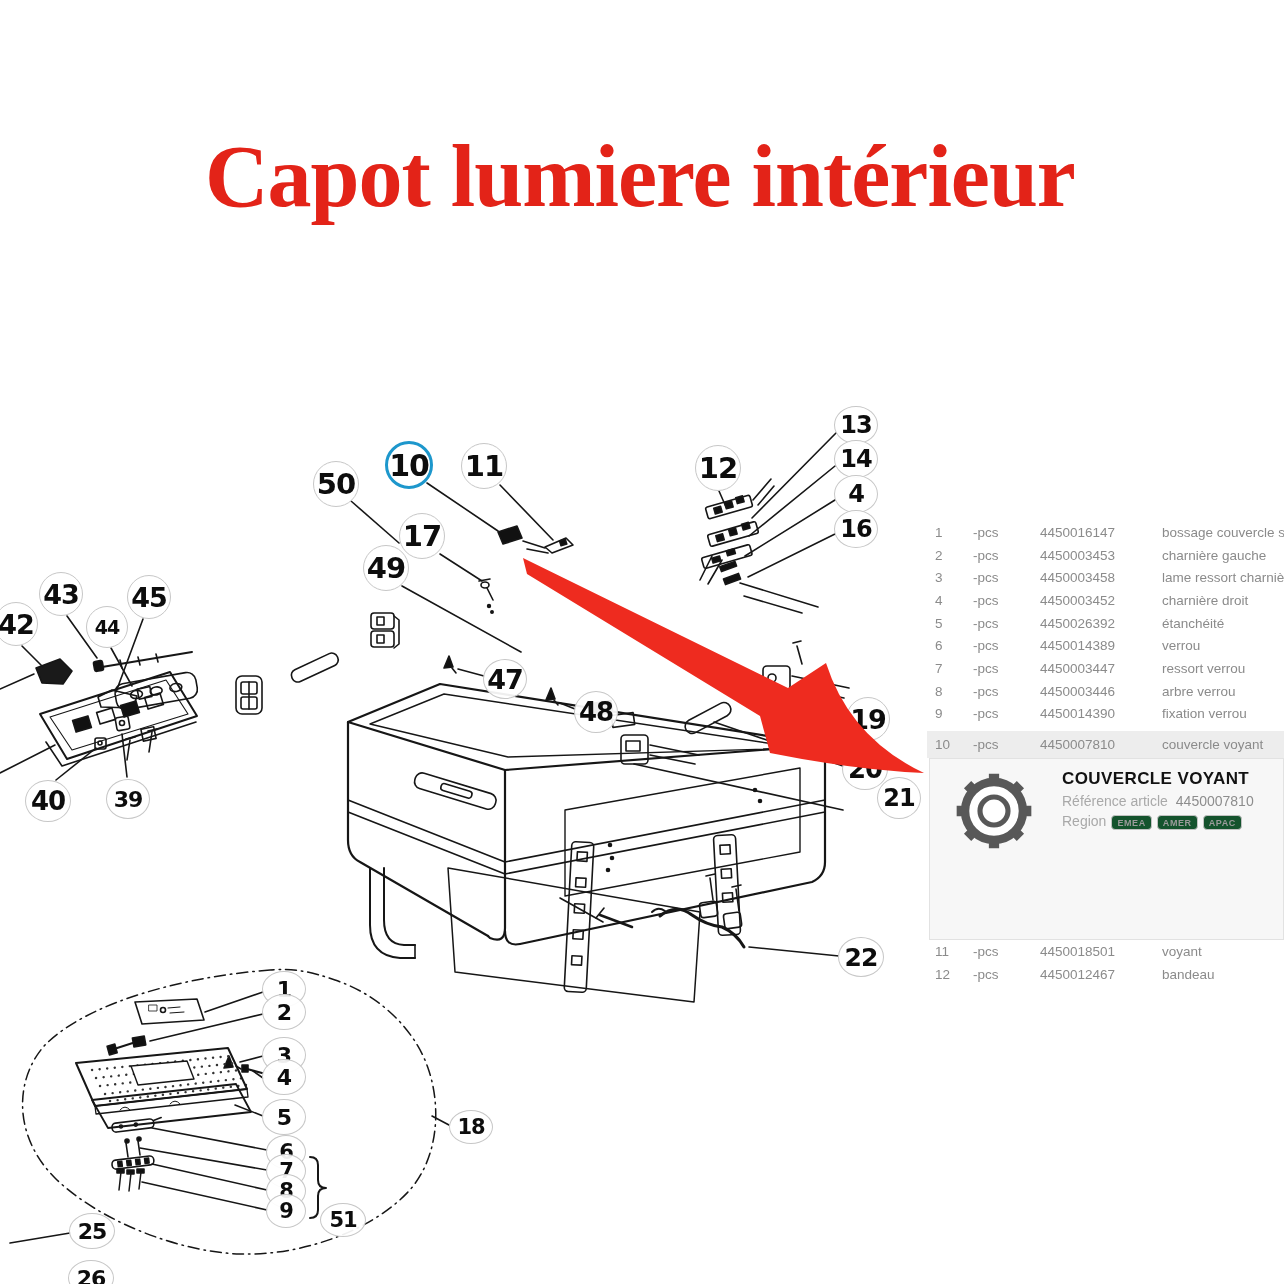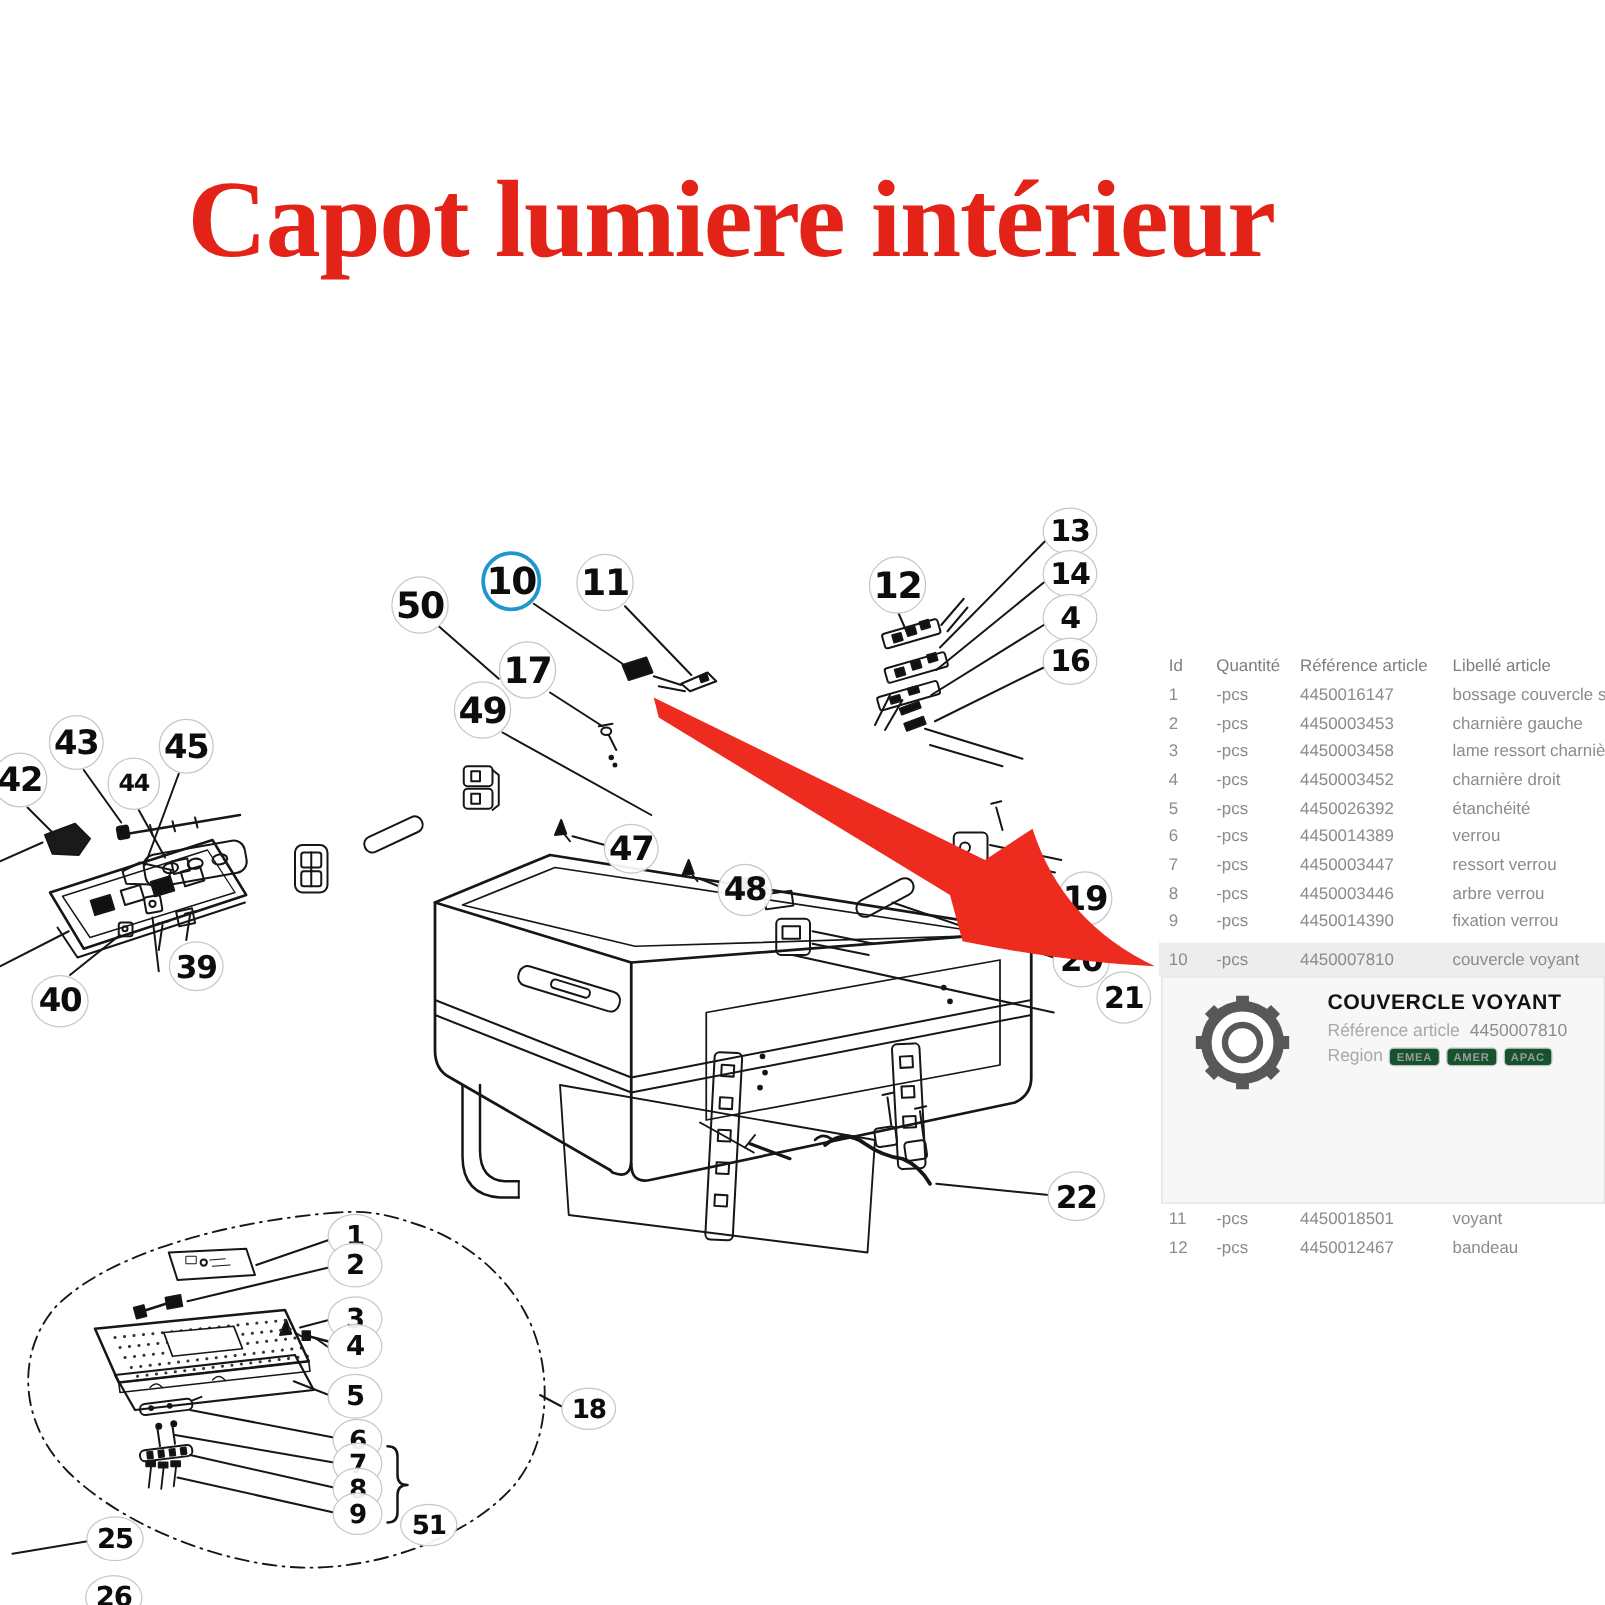--- a/index.html
+++ b/index.html
@@ -1,18 +1,18 @@
 <!DOCTYPE html>
 <html><head>
 <meta charset="utf-8">
 <style>
   html,body{margin:0;padding:0;}
   body{width:1284px;height:1284px;position:relative;overflow:hidden;background:#ffffff;
        font-family:"Liberation Sans",sans-serif;}
-  .main-title{position:absolute;left:150px;top:126px;width:980px;
+  .main-title{position:absolute;left:150px;top:126px;width:980px;text-align:center;
        font-family:"Liberation Serif",serif;font-weight:bold;font-size:88px;color:#e32318;
        letter-spacing:-1px;z-index:1;white-space:nowrap;}
   svg.layer{position:absolute;left:0;top:0;z-index:1;}
   svg.arrow-layer{position:absolute;left:0;top:0;z-index:3;pointer-events:none;}
   
   .callout{position:absolute;z-index:2;border:1.5px solid #c7c7c7;border-radius:50%;
        background:rgba(255,255,255,.93);display:flex;align-items:center;justify-content:center;
        font-family:"DejaVu Sans",sans-serif;font-weight:bold;color:#0d0d0d;letter-spacing:-1px;
        box-sizing:border-box;}
   .callout.hl{border:3px solid #1d97cc;}
@@ -271,26 +271,20 @@
     <path d="M267 1150 L152 1128"></path>
     <path d="M267 1170 L140 1148"></path>
     <path d="M267 1190 L152 1164"></path>
     <path d="M267 1210 L142 1182"></path>
     <path d="M449 1125 L432 1116"></path>
     <path d="M70 1233 L10 1243"></path>
   </g>
 </svg>
 
 <div class="parts-table">
-  <div class="t-row head">
-    <span>Id</span>
-    <span>Quantité</span>
-    <span>Référence article</span>
-    <span>Libellé article</span>
-  </div>
 
   <div class="t-row">
       <span>1</span>
       <span>-pcs</span>
       <span>4450016147</span>
       <span>bossage couvercle s</span>
     </div>
     <div class="t-row">
       <span>2</span>
       <span>-pcs</span>
@@ -392,21 +386,21 @@
 <div class="callout" style="left: 695px; top: 445px; width: 46px; height: 46px; font-size: 29px;">12</div>
 <div class="callout" style="left: 834px; top: 406px; width: 44px; height: 38px; font-size: 24px;">13</div>
 <div class="callout" style="left: 834px; top: 440px; width: 44px; height: 38px; font-size: 24px;">14</div>
 <div class="callout" style="left: 834px; top: 475px; width: 44px; height: 38px; font-size: 24px;">4</div>
 <div class="callout" style="left: 834px; top: 510px; width: 44px; height: 38px; font-size: 24px;">16</div>
 <div class="callout" style="left: 39px; top: 572px; width: 44px; height: 44px; font-size: 27px;">43</div>
 <div class="callout" style="left: -6px; top: 602px; width: 44px; height: 44px; font-size: 27px;">42</div>
 <div class="callout" style="left: 86px; top: 606px; width: 42px; height: 42px; font-size: 19px;">44</div>
 <div class="callout" style="left: 127px; top: 575px; width: 44px; height: 44px; font-size: 27px;">45</div>
 <div class="callout" style="left: 25px; top: 780px; width: 46px; height: 42px; font-size: 26px;">40</div>
-<div class="callout" style="left: 106px; top: 753px; width: 44px; height: 40px; font-size: 25px; margin-left: 29px;">39</div>
+<div class="callout" style="left: 106px; top: 779px; width: 44px; height: 40px; font-size: 22px;">39</div>
 <div class="callout" style="left: 483px; top: 659px; width: 44px; height: 40px; font-size: 27px;">47</div>
 <div class="callout" style="left: 574px; top: 691px; width: 44px; height: 42px; font-size: 26px;">48</div>
 <div class="callout" style="left: 846px; top: 697px; width: 44px; height: 44px; font-size: 27px;">19</div>
 <div class="callout" style="left: 842px; top: 748px; width: 46px; height: 42px; font-size: 26px;">20</div>
 <div class="callout" style="left: 842px; top: 777px; width: 44px; height: 42px; font-size: 24px; margin-left: 35px;">21</div>
 <div class="callout" style="left: 838px; top: 937px; width: 46px; height: 40px; font-size: 25px;">22</div>
 <div class="callout" style="left: 262px; top: 971px; width: 44px; height: 36px; font-size: 22px;">1</div>
 <div class="callout" style="left: 262px; top: 994px; width: 44px; height: 36px; font-size: 22px;">2</div>
 <div class="callout" style="left: 262px; top: 1037px; width: 44px; height: 36px; font-size: 22px;">3</div>
 <div class="callout" style="left: 262px; top: 1059px; width: 44px; height: 36px; font-size: 22px;">4</div>

